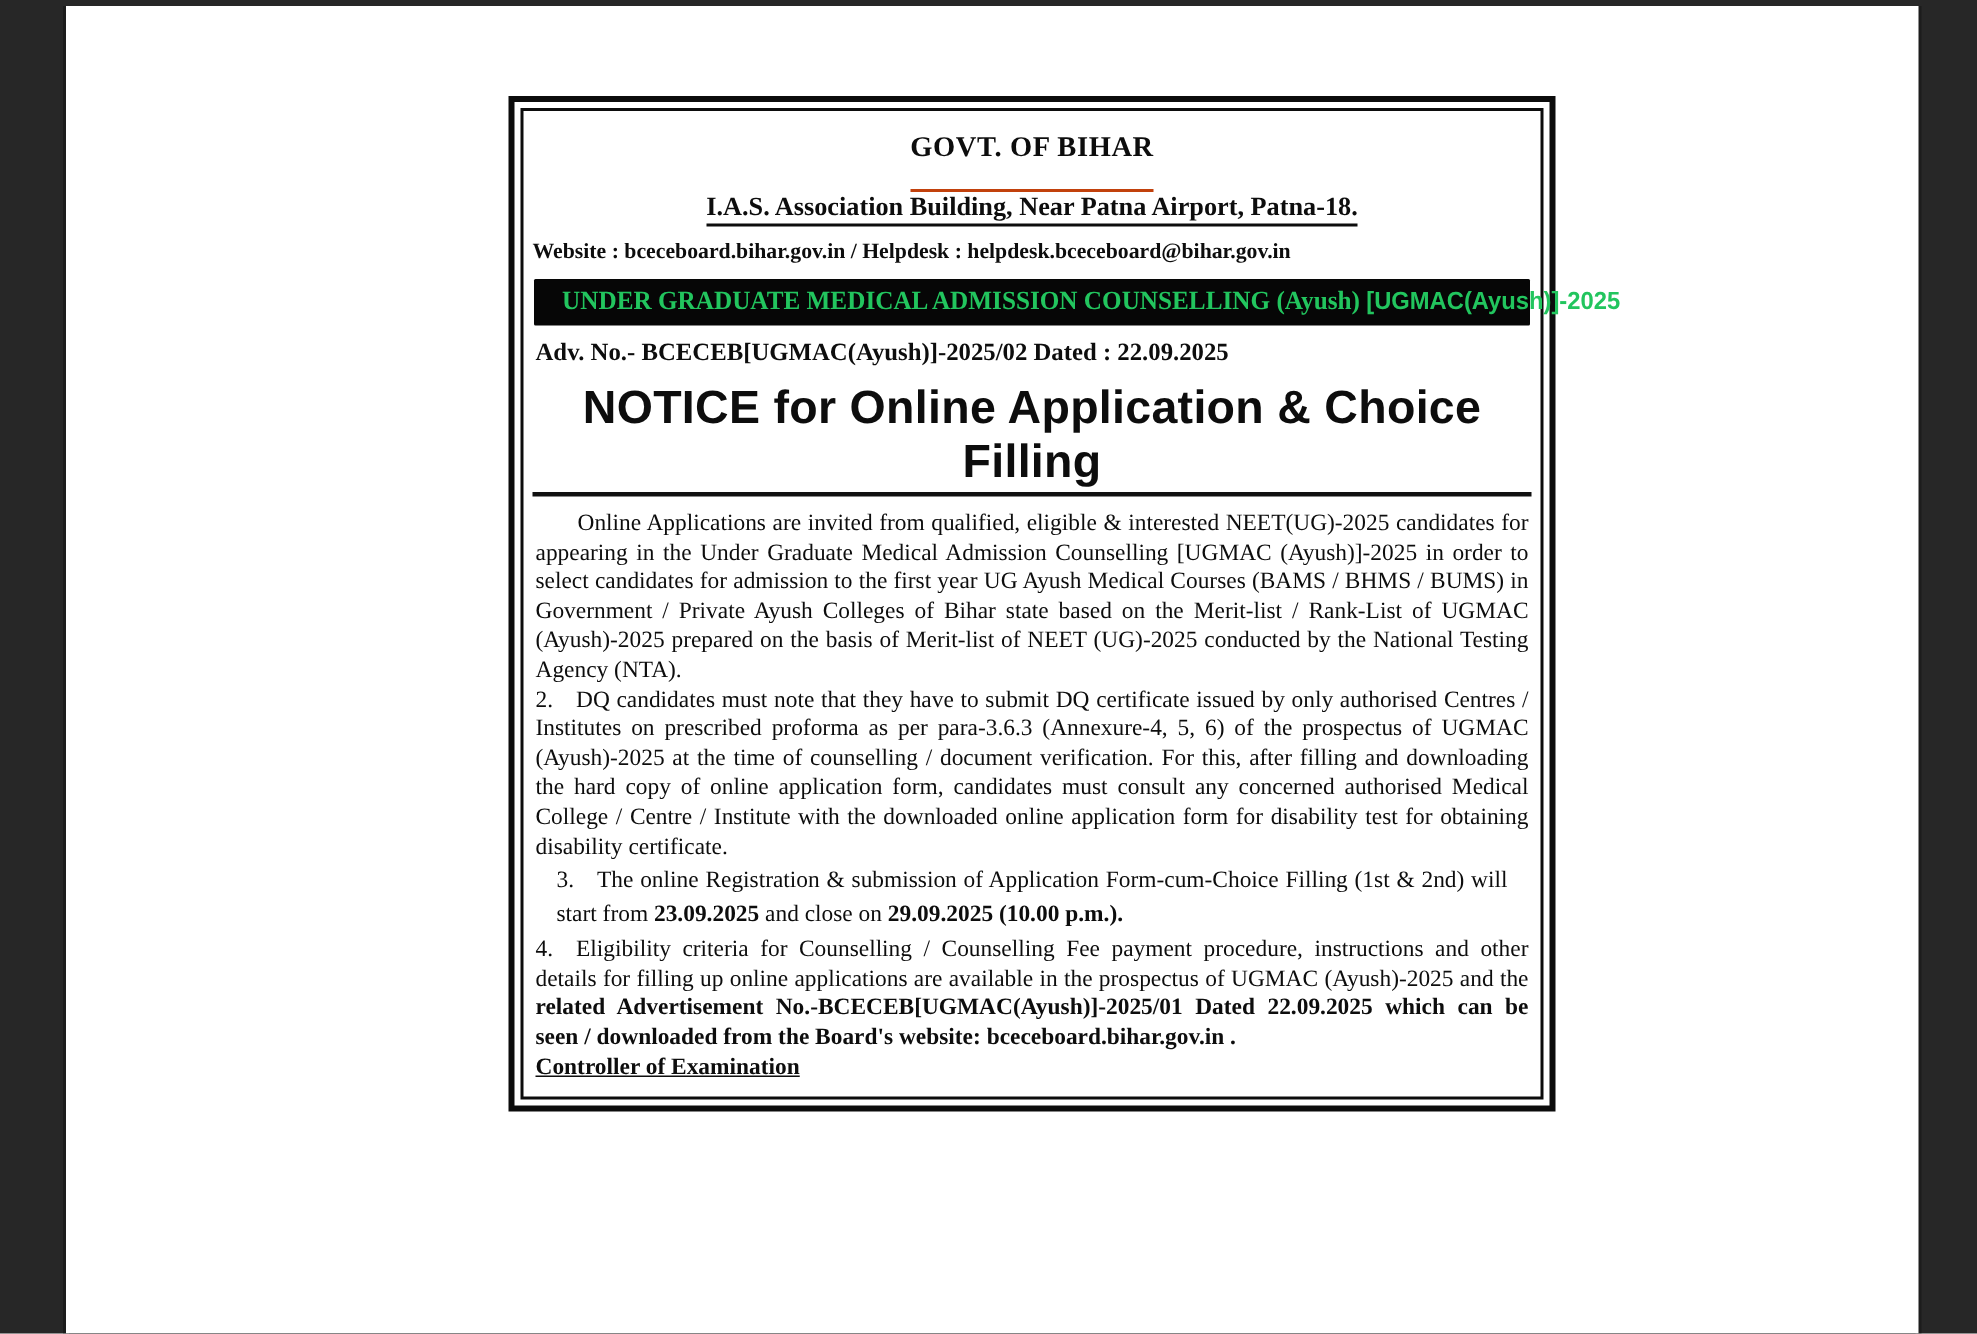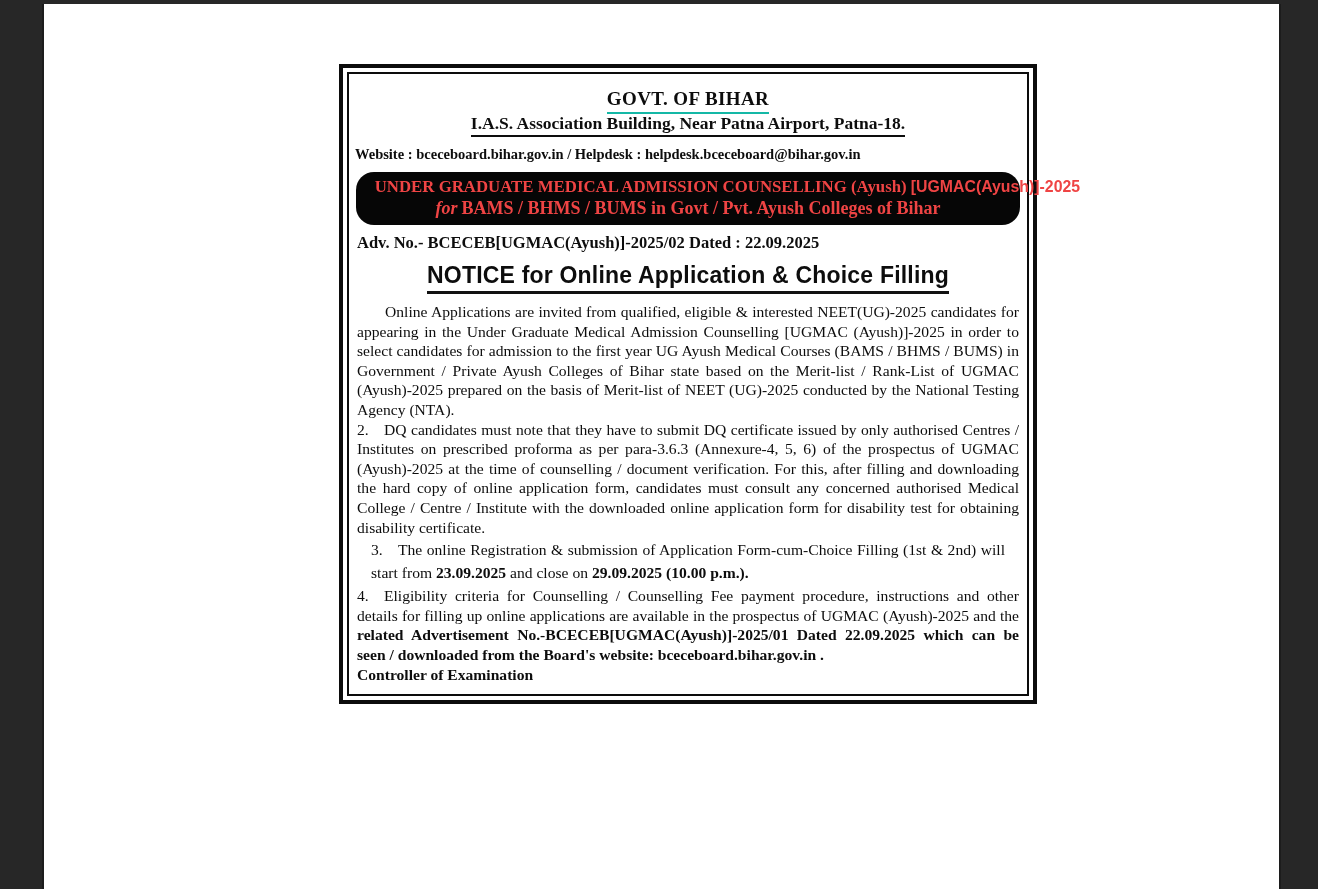--- a/index.html
+++ b/index.html
@@ -33,22 +33,22 @@
   }
   .govt-title {
     margin: 8px 0 0 0;
     text-align: center;
     font-size: 19px;
     font-weight: bold;
     letter-spacing: 0.4px;
   }
   .govt-title span {
     display: inline-block;
-    border-bottom: 2px solid #14b8a6;
-    padding-bottom: 2px;
+    border-bottom: 2px solid #c2410c;
+    padding-bottom: 16px;
   }
   .board-name {
     margin: 11px 0 0 0;
     text-align: center;
     font-size: 24px;
     font-weight: bold;
     white-space: nowrap;
   }
   .board-name span {
     display: inline-block;
@@ -68,22 +68,22 @@
   }
   .website-line {
     margin: 9px 0 0 0;
     text-align: left;
     font-size: 14.5px;
     font-weight: bold;
   }
   .banner {
     margin: 9px 1px 0 1px;
     background: #060606;
-    color: #ef4444;
-    border-radius: 18px;
+    color: #22c55e;
+    border-radius: 1px;
     text-align: center;
     padding: 4px 4px 6px 4px;
   }
   .banner-line1 {
     font-size: 17.5px;
     font-weight: bold;
     white-space: nowrap;
   }
   .banner-line1 .condense {
     display: inline-block;
@@ -102,21 +102,21 @@
   .banner-line2 i { margin-right: 4px; }
   .adv-line {
     margin: 8px 0 0 2px;
     font-size: 16.5px;
     font-weight: bold;
   }
   .notice-title {
     margin: 9px 0 8px 0;
     text-align: center;
     font-family: "Liberation Sans", sans-serif;
-    font-size: 23px;
+    font-size: 31px;
     font-weight: bold;
     letter-spacing: 0.2px;
   }
   .notice-title span {
     display: inline-block;
     border-bottom: 3px solid #111;
     padding-bottom: 2px;
   }
   .body-text { margin: 0 2px; }
   .body-text p {
@@ -132,39 +132,39 @@
   }
   .item3 {
     line-height: 22.5px !important;
     margin: 2px 14px !important;
   }
   .signature {
     margin: 5px 28px 0 0;
     text-align: right;
     font-size: 16.5px;
     font-weight: bold;
+    text-decoration: underline;
   }
 </style>
 </head>
 <body>
 
 <div class="viewer-page">
   <div class="doc-outer">
     <div class="doc-inner">
 
       <h1 class="govt-title"><span>GOVT. OF BIHAR</span></h1>
 
 
       <h3 class="board-address"><span>I.A.S. Association Building, Near Patna Airport, Patna-18.</span></h3>
 
       <p class="website-line">Website :  bceceboard.bihar.gov.in / Helpdesk : helpdesk.bceceboard@bihar.gov.in</p>
 
       <div class="banner">
         <div class="banner-line1"><span class="condense"><span>UNDER GRADUATE MEDICAL ADMISSION COUNSELLING (Ayush) </span><span class="tag">[UGMAC(Ayush)]-2025</span></span></div>
-        <div class="banner-line2"><i>for</i><span>BAMS / BHMS / BUMS in Govt / Pvt. Ayush Colleges of Bihar</span></div>
       </div>
 
       <p class="adv-line">Adv. No.- BCECEB[UGMAC(Ayush)]-2025/02 Dated : 22.09.2025</p>
 
       <h2 class="notice-title"><span>NOTICE for Online Application &amp; Choice Filling</span></h2>
 
       <div class="body-text">
         <p class="indent">Online Applications are invited from qualified, eligible &amp; interested NEET(UG)-2025 candidates for appearing in the Under Graduate Medical Admission Counselling [UGMAC (Ayush)]-2025 in order to select candidates for admission to the first year UG Ayush Medical Courses (BAMS / BHMS / BUMS) in Government / Private Ayush Colleges of Bihar state based on the Merit-list / Rank-List of UGMAC (Ayush)-2025 prepared on the basis of Merit-list of NEET (UG)-2025 conducted by the National Testing Agency (NTA).</p>
 
         <p><span class="num">2.</span><span>DQ candidates must note that they have to submit DQ certificate issued by only authorised Centres / Institutes on prescribed proforma as per para-3.6.3 (Annexure-4, 5, 6) of the prospectus of UGMAC (Ayush)-2025 at the time of counselling / document verification. For this, after filling and downloading the hard copy of online application form, candidates must consult any concerned authorised Medical College / Centre / Institute with the downloaded online application form for disability test for obtaining disability certificate.</span></p>

